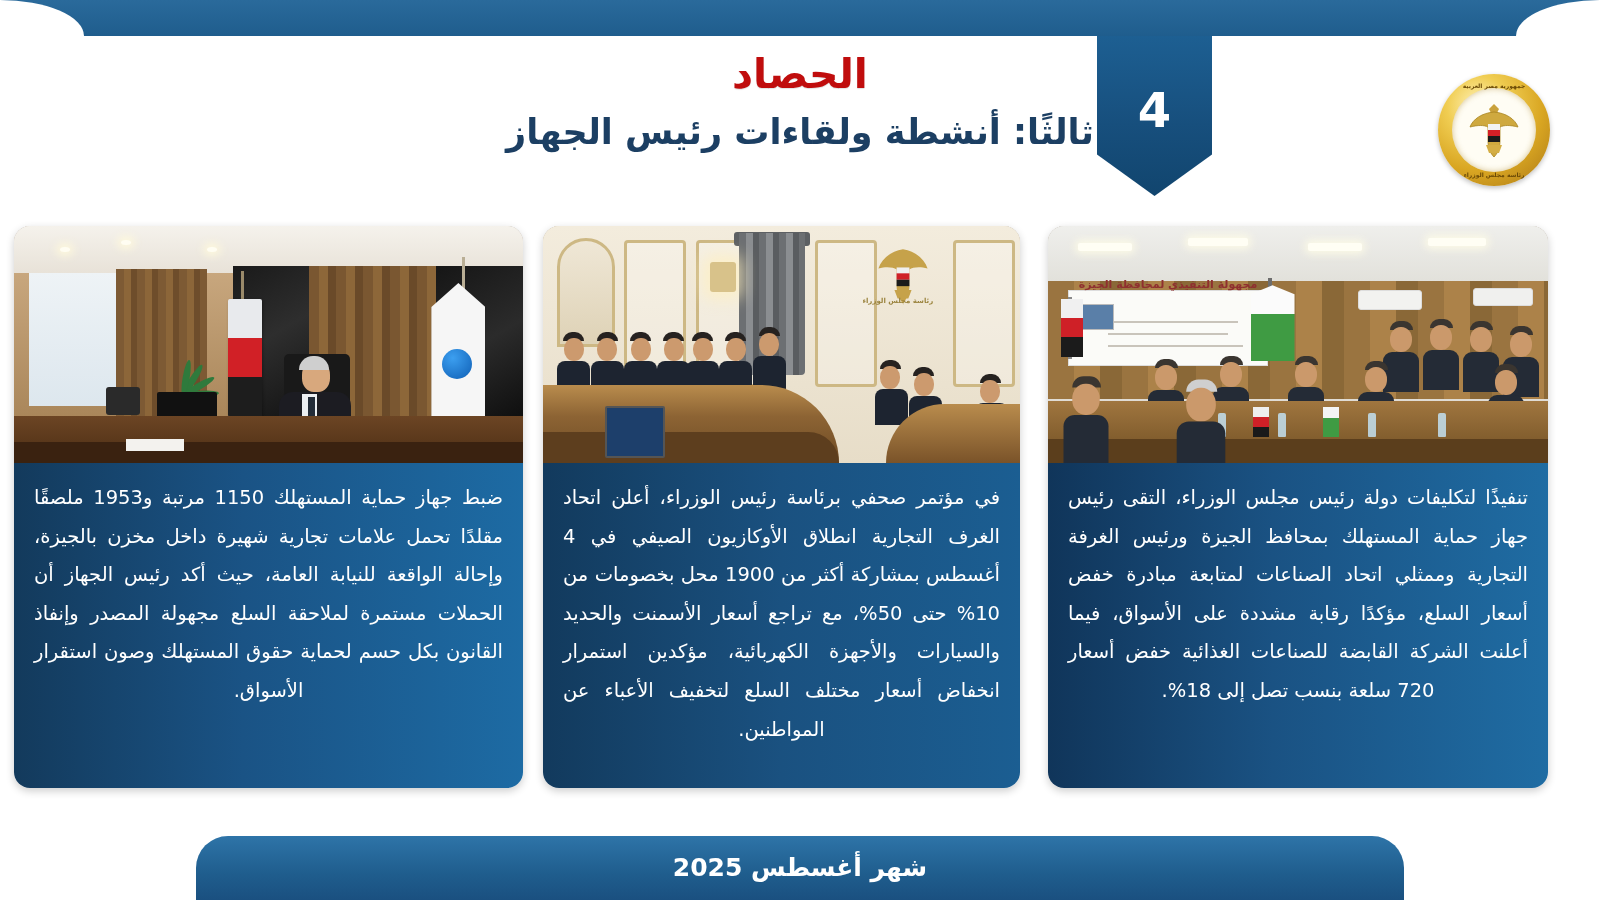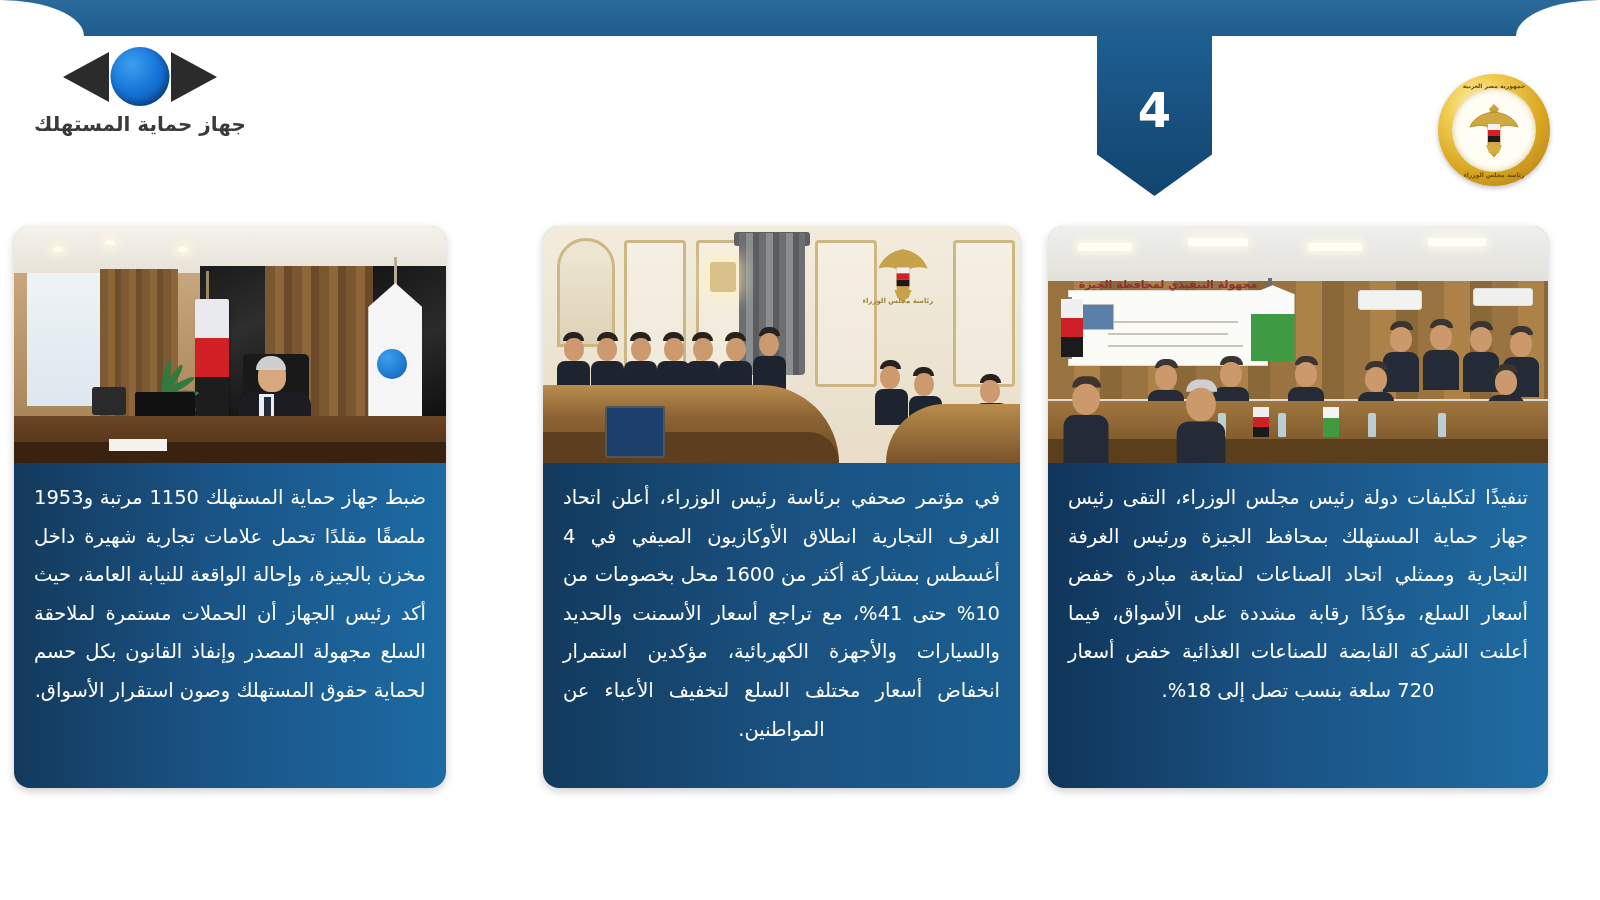--- a/index.html
+++ b/index.html
@@ -198,21 +198,21 @@
     z-index: 2;
   }
   .card {
     position: absolute;
     top: 0;
     height: 562px;
     border-radius: 16px;
     overflow: hidden;
     box-shadow: 0 3px 8px rgba(0,0,0,.20);
   }
-  #card-1 { left: 14px;   width: 432px; }
+  #card-1 { left: 14px;   width: 509px; }
   #card-2 { left: 543px;  width: 477px; }
   #card-3 { left: 1048px; width: 500px; }
 
   .card-photo {
     position: relative;
     width: 100%;
     height: 237px;
     overflow: hidden;
     background: #8a7a68;
   }
@@ -352,31 +352,25 @@
 <body>
 
 <div id="slide">
 
   <div class="topbar"></div>
   <div class="topbar-cap-left"></div>
   <div class="topbar-cap-right"></div>
 
   <div class="header">
 
-    <div class="brand">
-      <div class="brand-mark">
-        <div class="eye-white-l"></div>
-        <div class="eye-white-r"></div>
-        <div class="eye-left"></div>
-        <div class="eye-right"></div>
-        <div class="eye-ball"></div>
-      </div>
-      <div class="brand-name">جهاز حماية المستهلك</div>
+
+    <div class="titles">
+      <div class="title-main">الحصاد</div>
+      <div class="title-sub">ثالثًا: أنشطة ولقاءات رئيس الجهاز</div>
     </div>
-
 
     <div class="ribbon">
       <div class="ribbon-body"></div>
       <div class="ribbon-num">4</div>
     </div>
 
     <div class="seal">
       <div class="seal-inner"></div>
       <div class="seal-txt-top">جمهورية مصر العربية</div>
       <div class="seal-txt-bot">رئاسة مجلس الوزراء</div>
@@ -503,21 +497,21 @@
             </div>
           <div class="p2-p-r" style="left:90%; bottom:10%;">
               <div class="p2-hair"></div>
               <div class="p2-head"></div>
               <div class="p2-body"></div>
             </div>
           <div class="p2-table-r"></div>
           <div class="p2-screen"></div>
         </div>
       </div>
-      <div class="card-text">في مؤتمر صحفي برئاسة رئيس الوزراء، أعلن اتحاد الغرف التجارية انطلاق الأوكازيون الصيفي في 4 أغسطس بمشاركة أكثر من 1600 محل بخصومات من 10% حتى 41%، مع تراجع أسعار الأسمنت والحديد والسيارات والأجهزة الكهربائية، مؤكدين استمرار انخفاض أسعار مختلف السلع لتخفيف الأعباء عن المواطنين.</div>
+      <div class="card-text">في مؤتمر صحفي برئاسة رئيس الوزراء، أعلن اتحاد الغرف التجارية انطلاق الأوكازيون الصيفي في 4 أغسطس بمشاركة أكثر من 1900 محل بخصومات من 10% حتى 50%، مع تراجع أسعار الأسمنت والحديد والسيارات والأجهزة الكهربائية، مؤكدين استمرار انخفاض أسعار مختلف السلع لتخفيف الأعباء عن المواطنين.</div>
     </div>
 
     <div class="card" id="card-3">
       <div class="card-photo">
         <div class="p3">
           <div class="p3-ceil"></div>
           <div class="p3-light" style="left:6%;  top:7%;  width:54px;"></div>
           <div class="p3-light" style="left:28%; top:5%;  width:60px;"></div>
           <div class="p3-light" style="left:52%; top:7%;  width:54px;"></div>
           <div class="p3-light" style="left:76%; top:5%;  width:58px;"></div>
@@ -596,14 +590,17 @@
               <div class="p3-hair" style="background:#cfcfcf"></div>
               <div class="p3-head"></div>
               <div class="p3-body"></div>
             </div>
         </div>
       </div>
       <div class="card-text">تنفيذًا لتكليفات دولة رئيس مجلس الوزراء، التقى رئيس جهاز حماية المستهلك بمحافظ الجيزة ورئيس الغرفة التجارية وممثلي اتحاد الصناعات لمتابعة مبادرة خفض أسعار السلع، مؤكدًا رقابة مشددة على الأسواق، فيما أعلنت الشركة القابضة للصناعات الغذائية خفض أسعار 720 سلعة بنسب تصل إلى 18%.</div>
     </div>
   </div>
 
+  <div class="footer">
+    <div class="footer-text">شهر أغسطس 2025</div>
+  </div>
 
 </div>
 
 </body></html>

